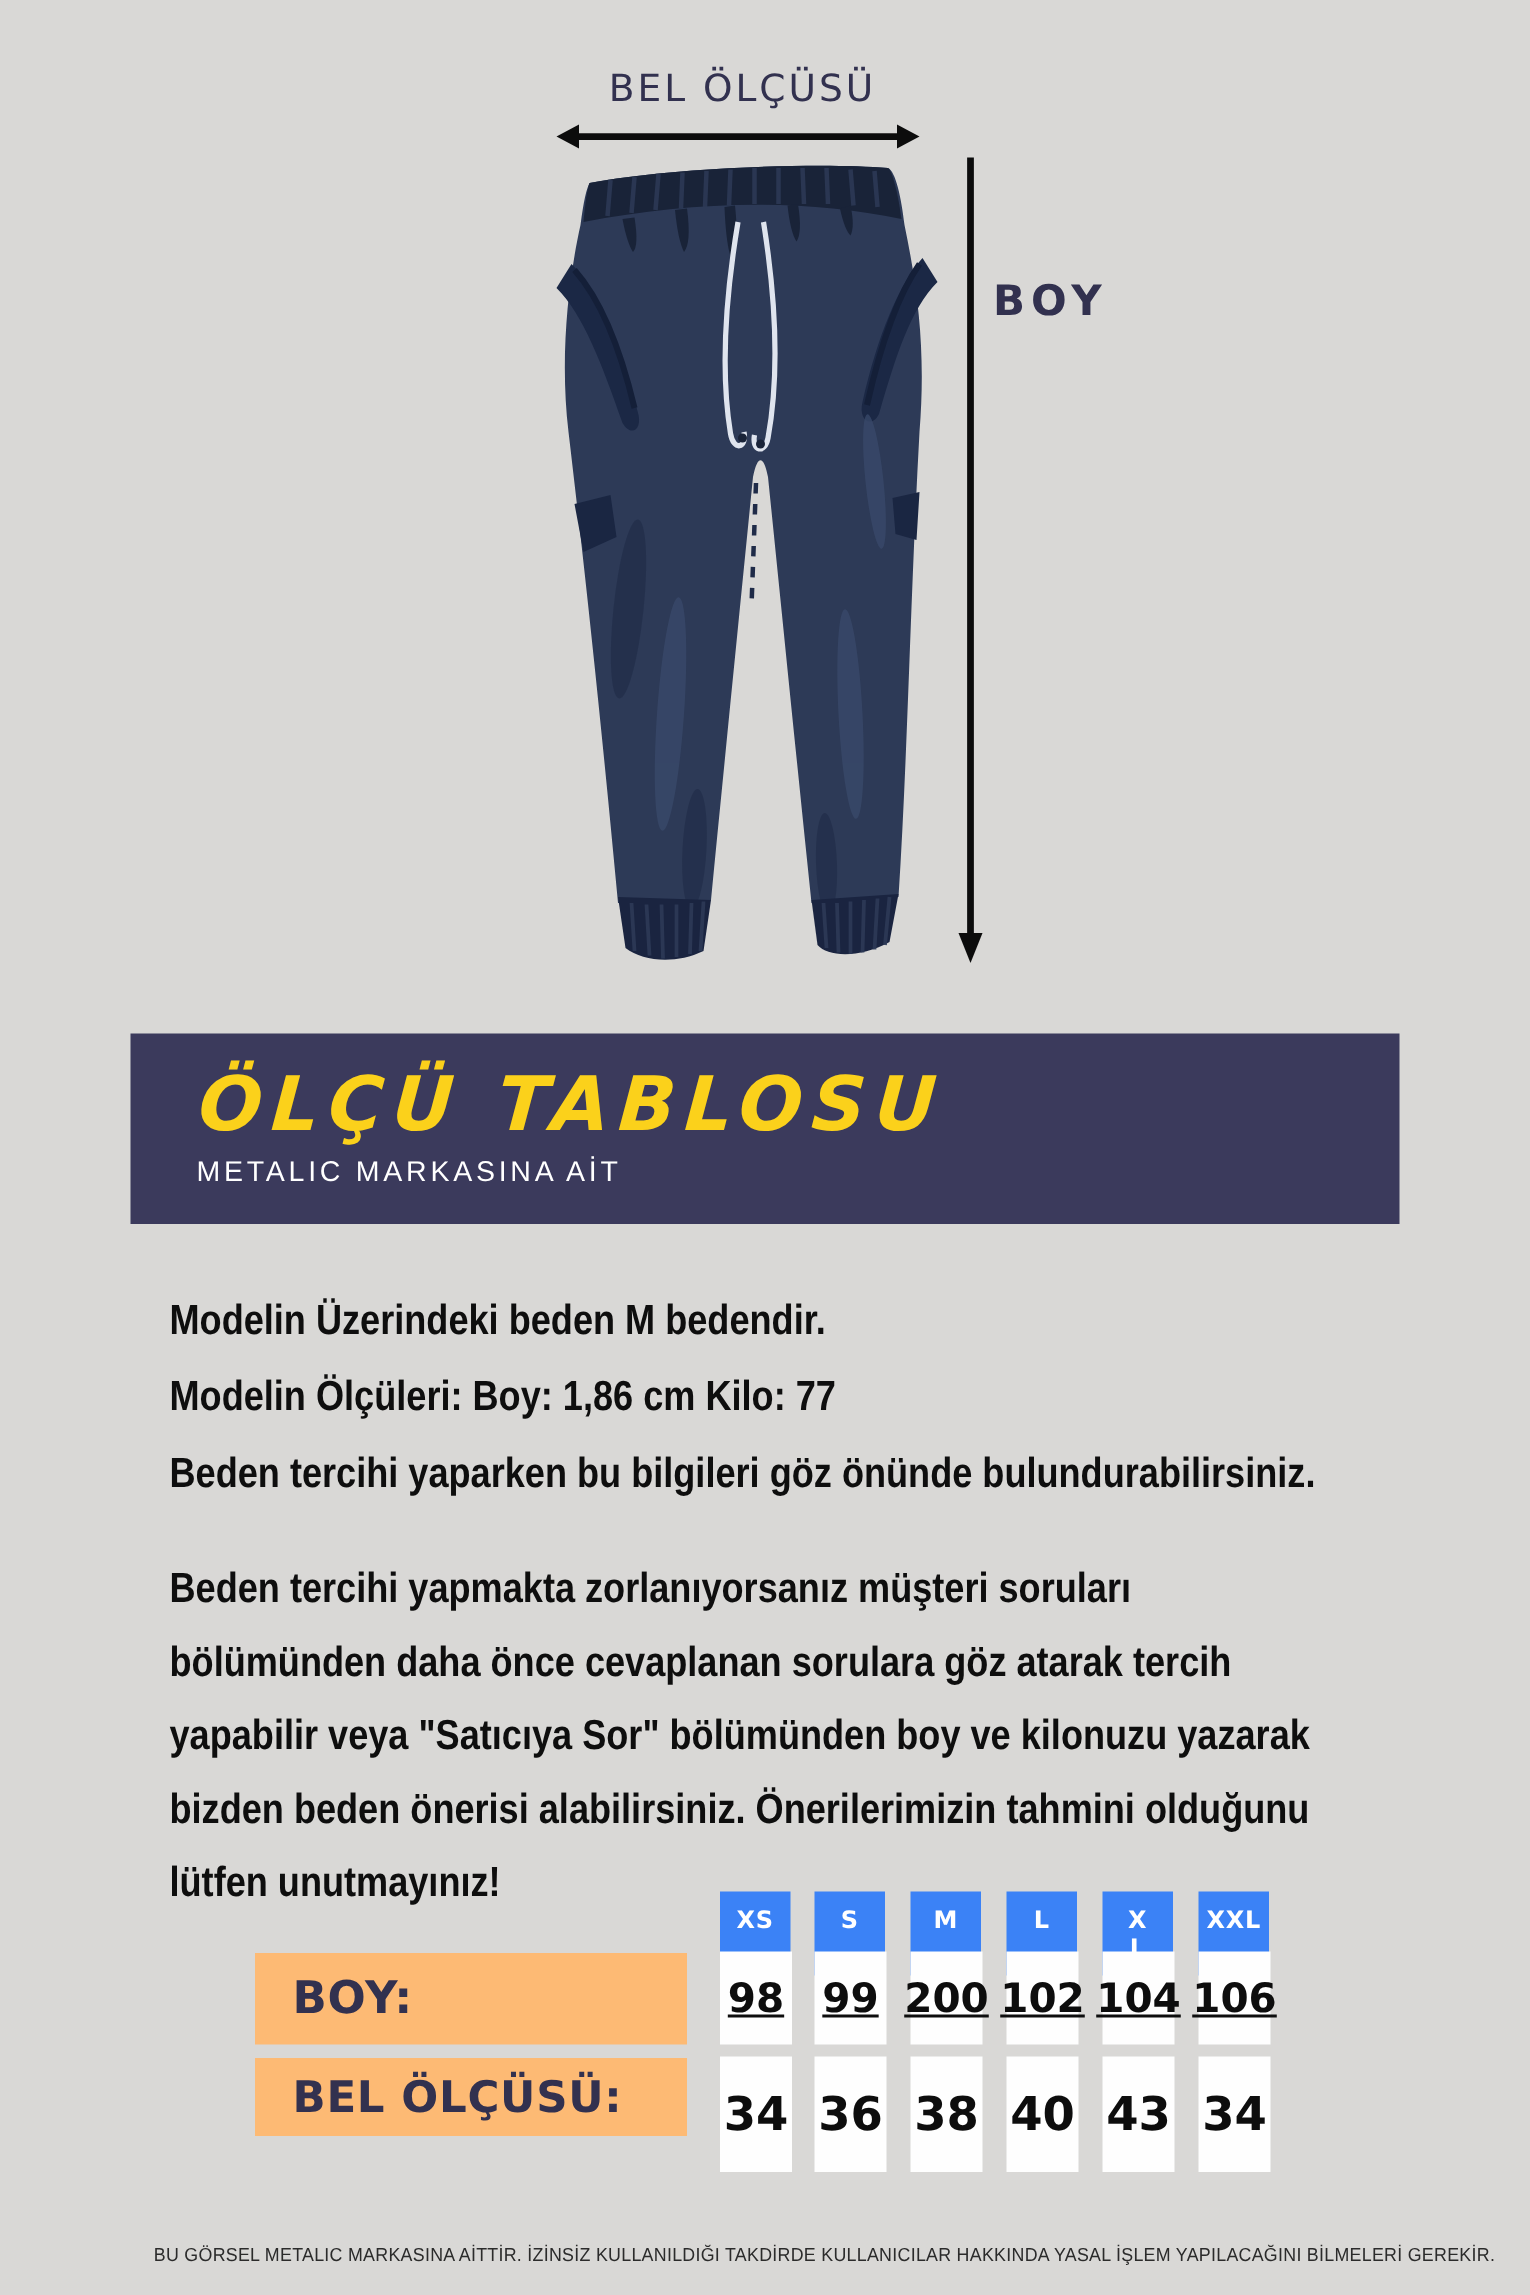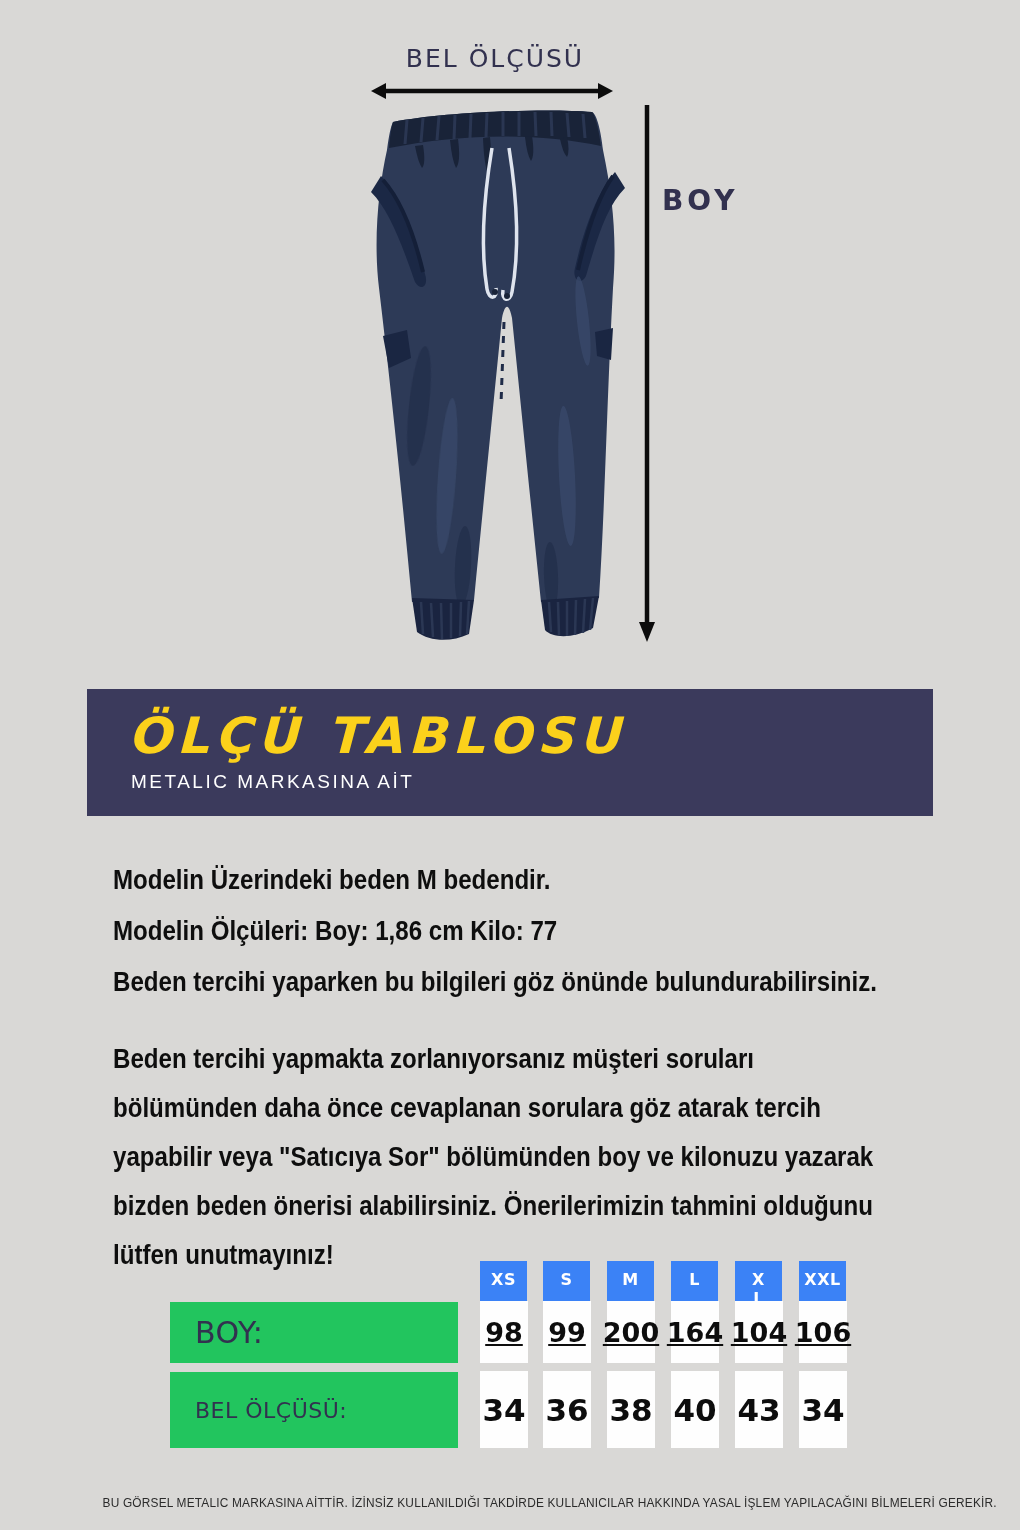--- a/index.html
+++ b/index.html
@@ -45,26 +45,26 @@
   .para.p1{top:854px;font-size:28px;line-height:51px;}
   .para.p2{top:1034px;font-size:28px;line-height:49px;}
   
   .size-header{
     position:absolute;top:1249px;width:47px;height:56px;background:#3b82f6;
     color:#ffffff;font-size:16px;font-weight:bold;letter-spacing:.5px;
     text-align:center;line-height:19px;padding-top:9px;box-sizing:border-box;
     white-space:pre-line;overflow:visible;margin-top:12px;
   }
   .row-label{
-    position:absolute;left:170px;width:288px;background:#22c55e;
-    color:#32314f;font-weight:normal;letter-spacing:.5px;
+    position:absolute;left:170px;width:288px;background:#fdba74;
+    color:#32314f;font-weight:bold;letter-spacing:.5px;
     box-sizing:border-box;padding-left:25px;display:flex;align-items:center;
   }
   .row-label.r1{top:1302px;height:61px;font-size:30px;}
-  .row-label.r2{top:1372px;height:76px;font-size:22px;}
+  .row-label.r2{top:1372px;height:52px;font-size:29px;}
   .cell{
     position:absolute;width:48px;background:#fefefe;color:#0d0d0d;
     font-weight:bold;text-align:center;display:flex;align-items:center;justify-content:center;
   }
   .cell.r1{top:1301px;height:62px;font-size:27px;text-decoration:underline;}
   .cell.r2{top:1371px;height:77px;font-size:31px;text-align:right;}
   .c0{left:480px}.c1{left:543px}.c2{left:607px}.c3{left:671px}.c4{left:735px}.c5{left:799px}
   
   .footer{
     position:absolute;left:0;top:1492px;width:1020px;text-align:right;
@@ -198,21 +198,21 @@
     <div class="size-header c2">M</div>
     <div class="size-header c3">L</div>
     <div class="size-header c4">X
 L</div>
     <div class="size-header c5">XXL</div>
 
     <div class="row-label r1">BOY:</div>
     <div class="cell r1 c0">98</div>
     <div class="cell r1 c1">99</div>
     <div class="cell r1 c2">200</div>
-    <div class="cell r1 c3">164</div>
+    <div class="cell r1 c3">102</div>
     <div class="cell r1 c4">104</div>
     <div class="cell r1 c5">106</div>
 
     <div class="row-label r2">BEL ÖLÇÜSÜ:</div>
     <div class="cell r2 c0">34</div>
     <div class="cell r2 c1">36</div>
     <div class="cell r2 c2">38</div>
     <div class="cell r2 c3">40</div>
     <div class="cell r2 c4">43</div>
     <div class="cell r2 c5">34</div>

